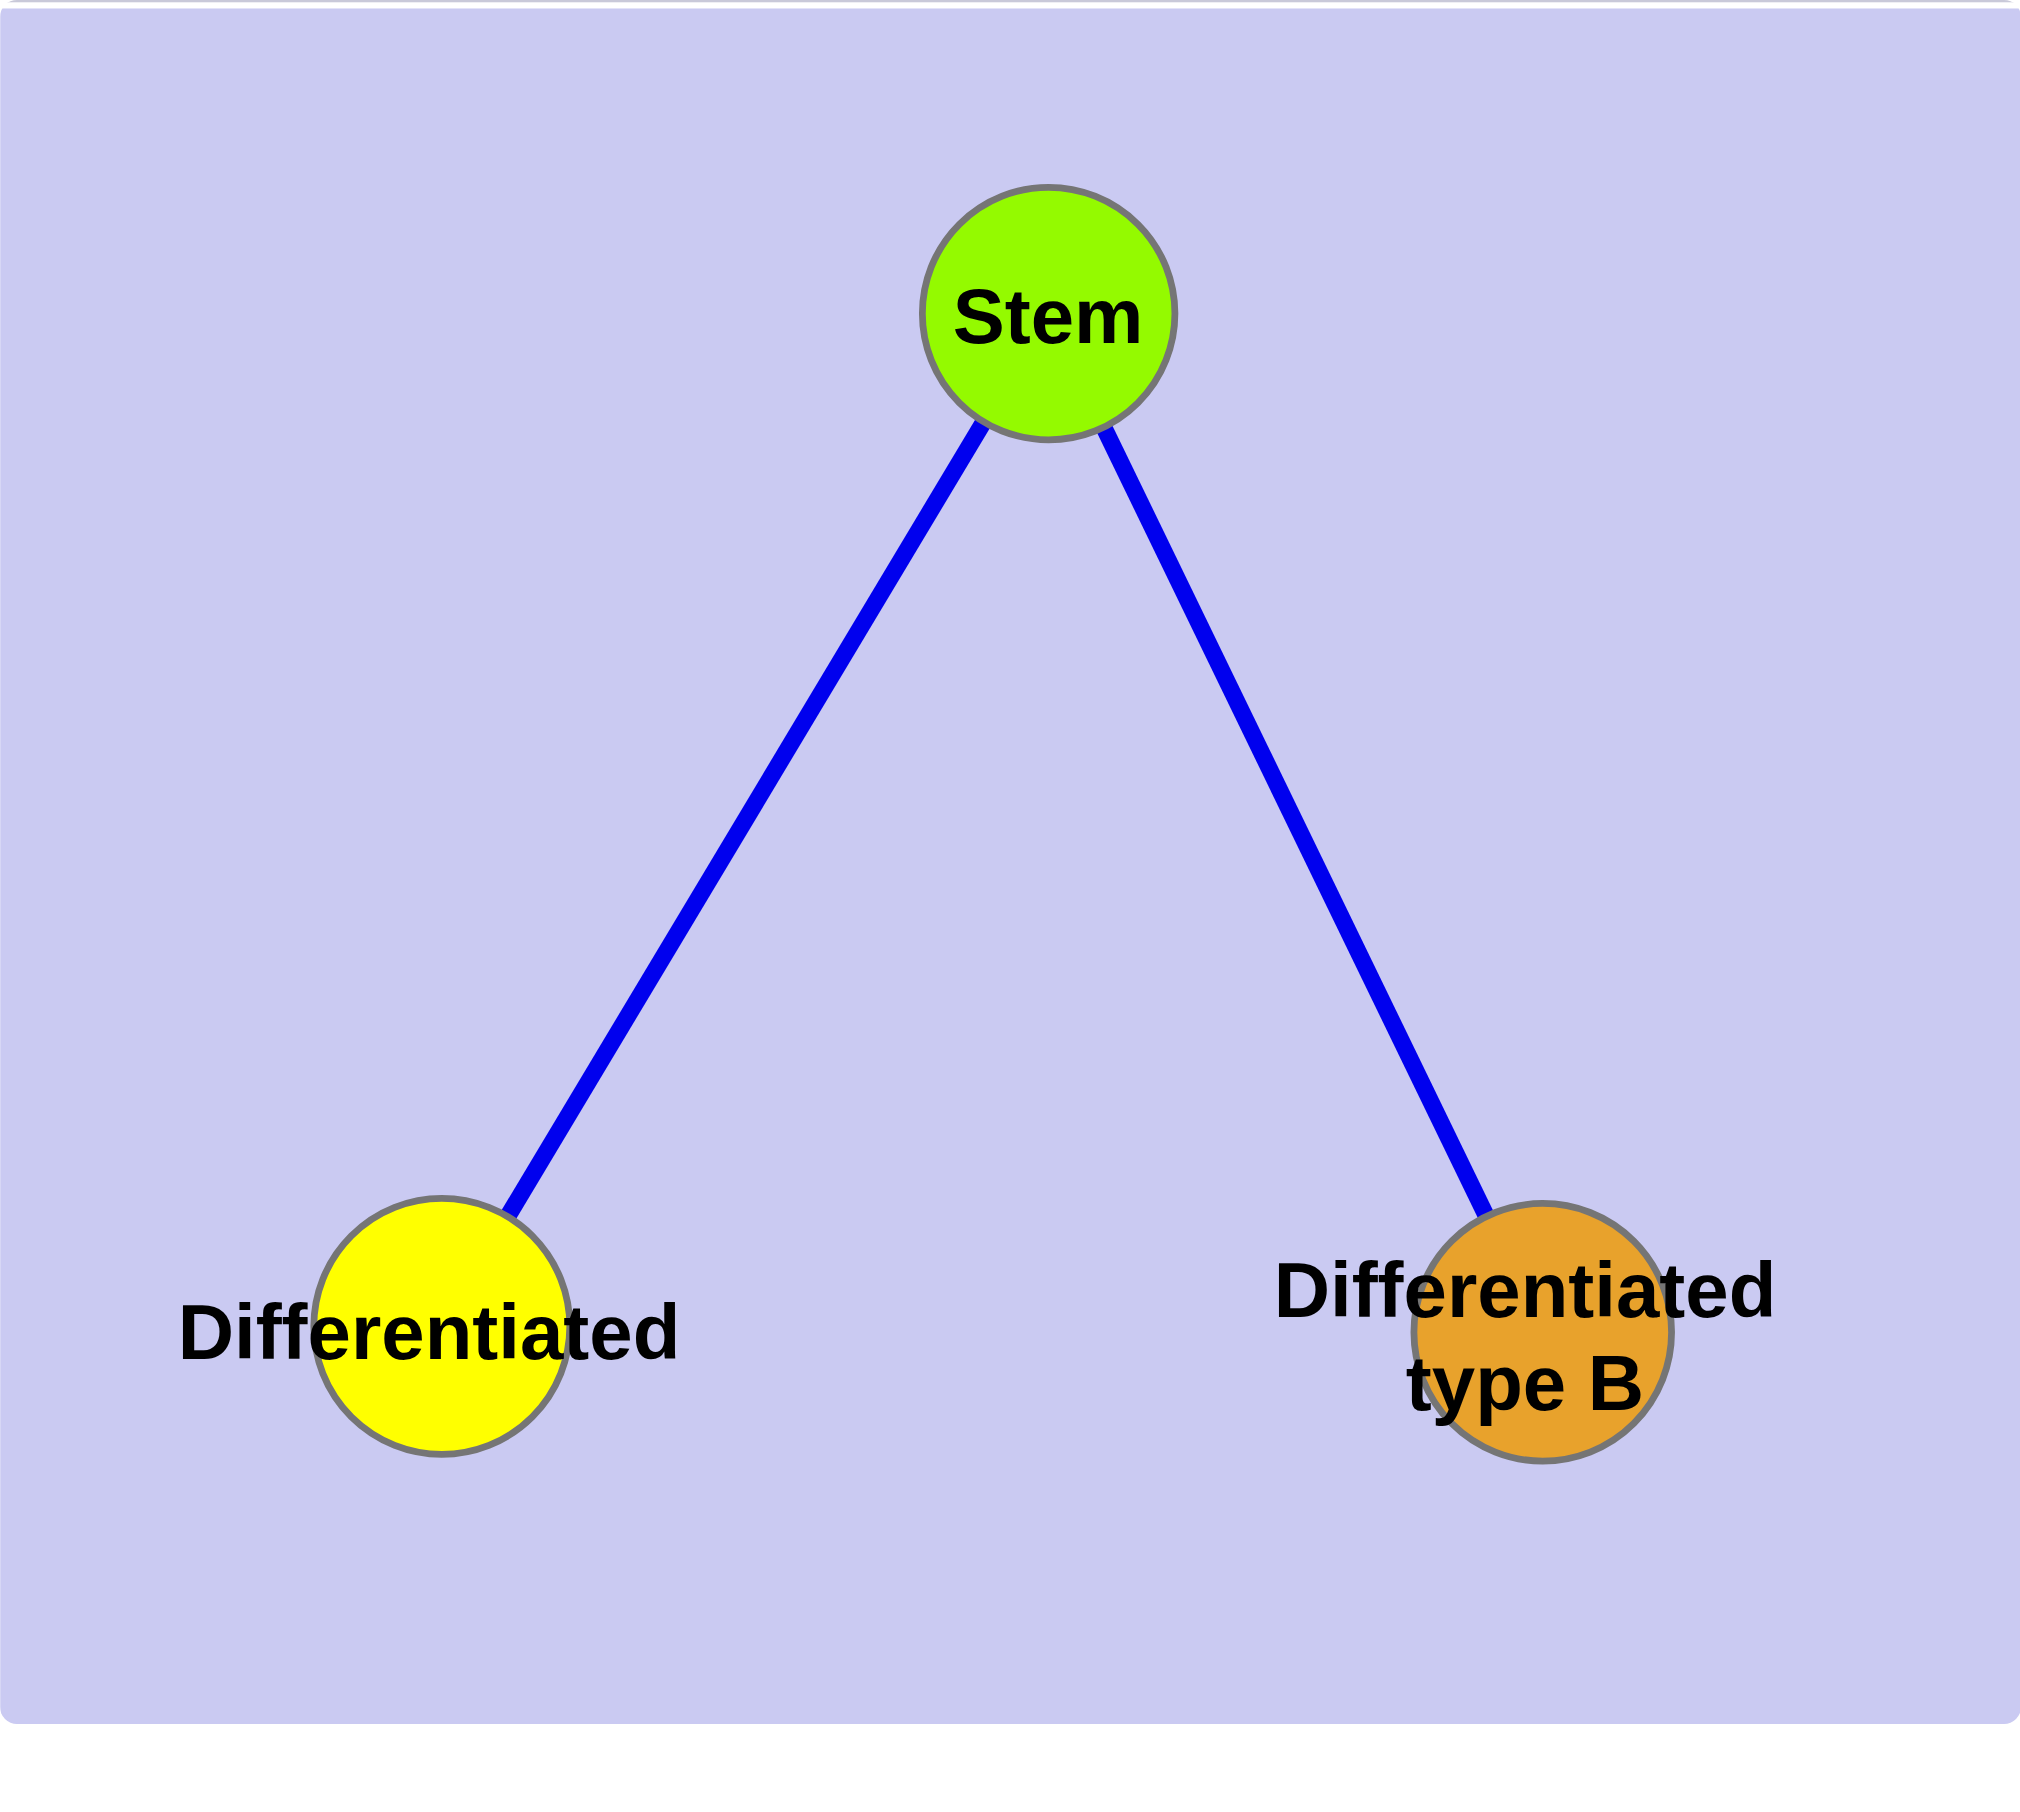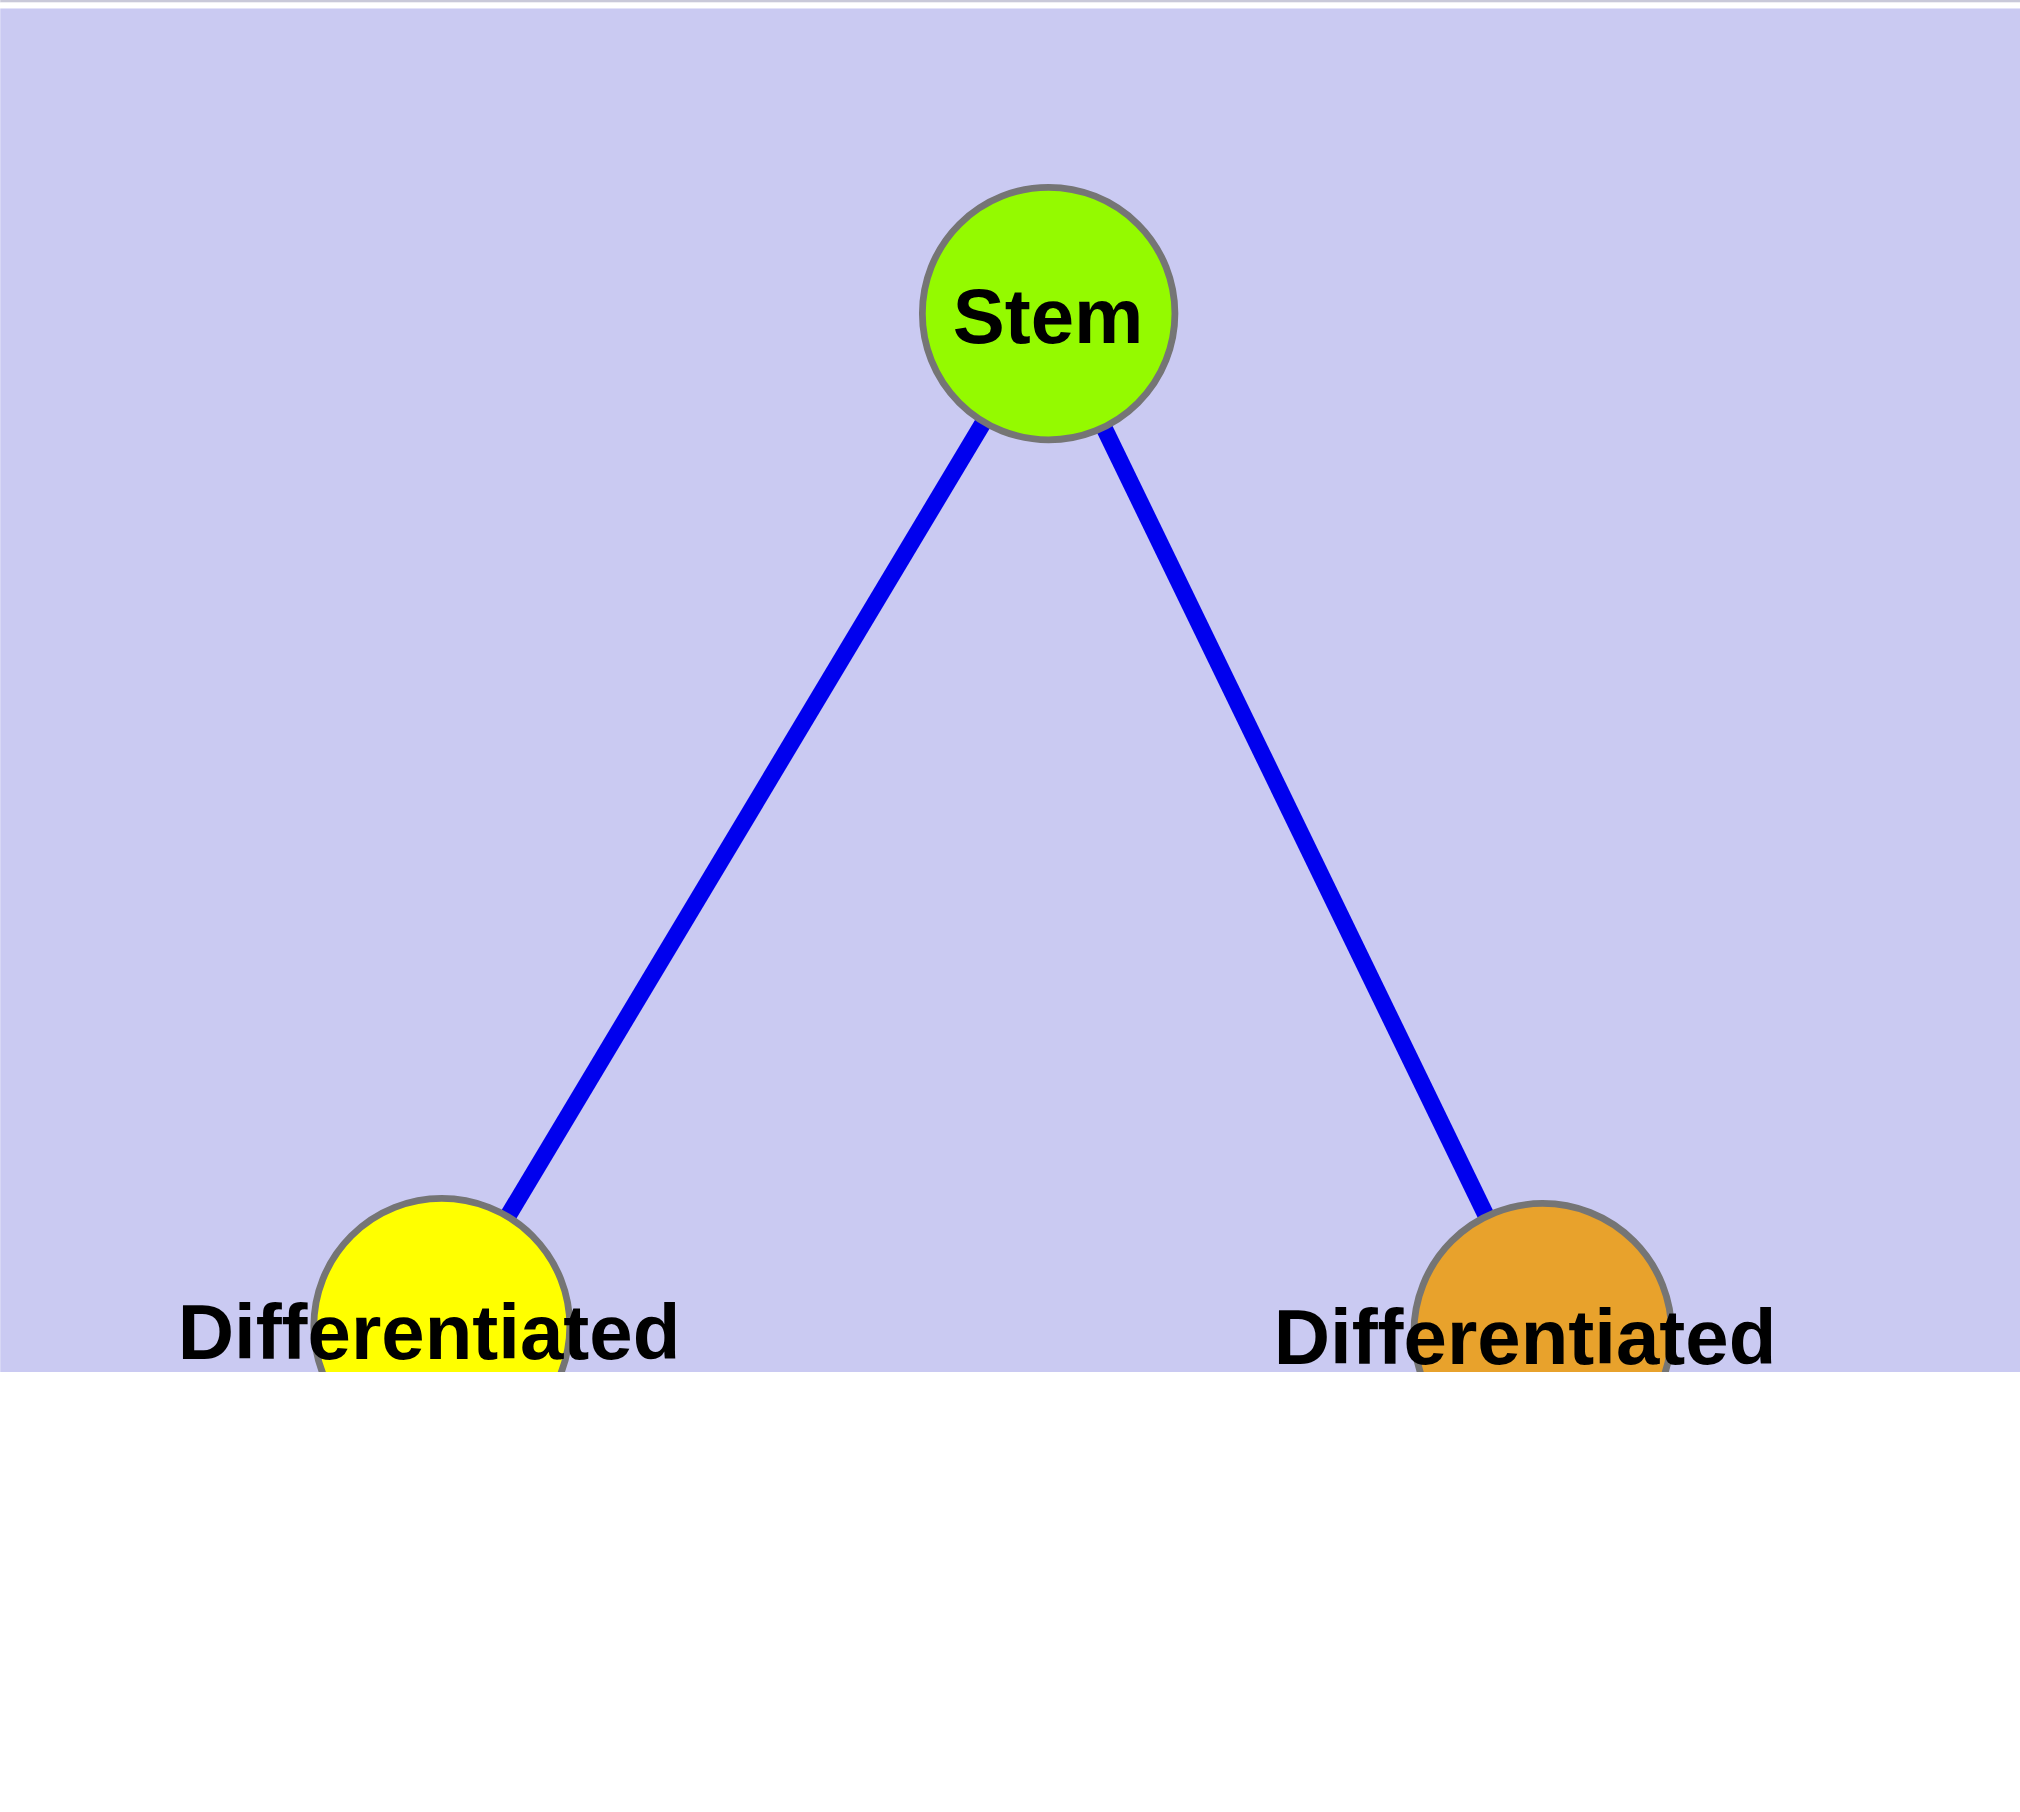--- a/index.html
+++ b/index.html
@@ -3,24 +3,25 @@
 <meta charset="utf-8">
 <style>
   html, body {
     margin: 0;
     padding: 0;
     background: #ffffff;
   }
   .canvas {
     position: relative;
     width: 2021px;
-    height: 1372px;
+    height: 1724px;
     background: #ffffff;
     overflow: hidden;
     font-family: "Liberation Sans", sans-serif;
+    border-radius: 17px;
   }
   .graph-svg {
     position: absolute;
     top: 0;
     left: 0;
     display: block;
   }
   .edge {
     stroke-width: 20px;
     stroke-linecap: butt;
@@ -63,16 +64,17 @@
   <div class="node-label" style="left:1048px; top:316px;">
     <div>Stem</div>
   </div>
 
   <div class="node-label" style="left:429px; top:1332px;">
     <div>Differentiated</div>
   </div>
 
   <div class="node-label" style="left:1525px; top:1337px;">
     <div>Differentiated</div>
+    <div>type B</div>
   </div>
 
 </div>
 
 
 </body></html>

